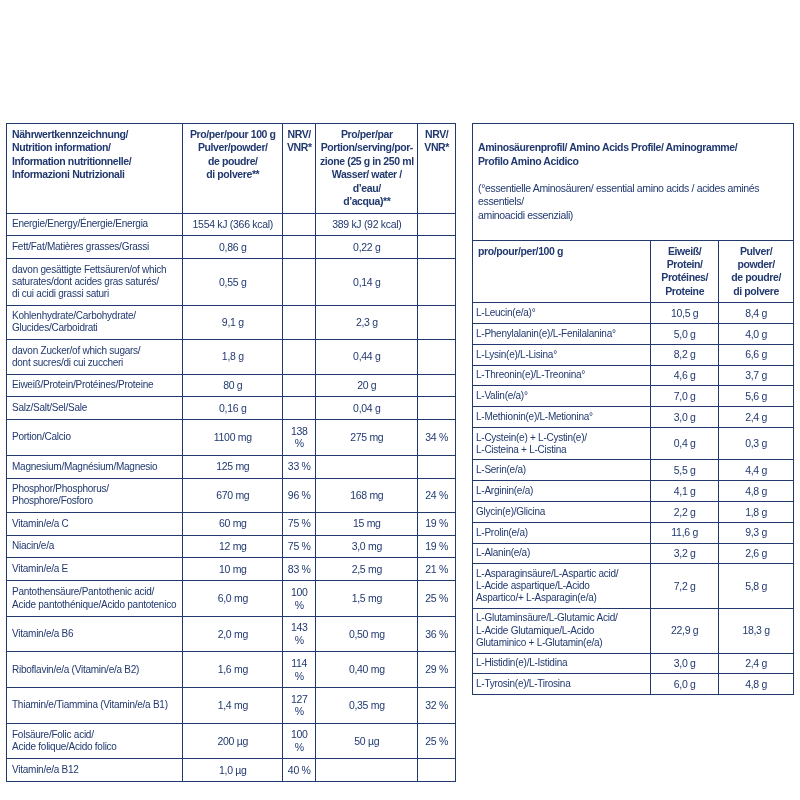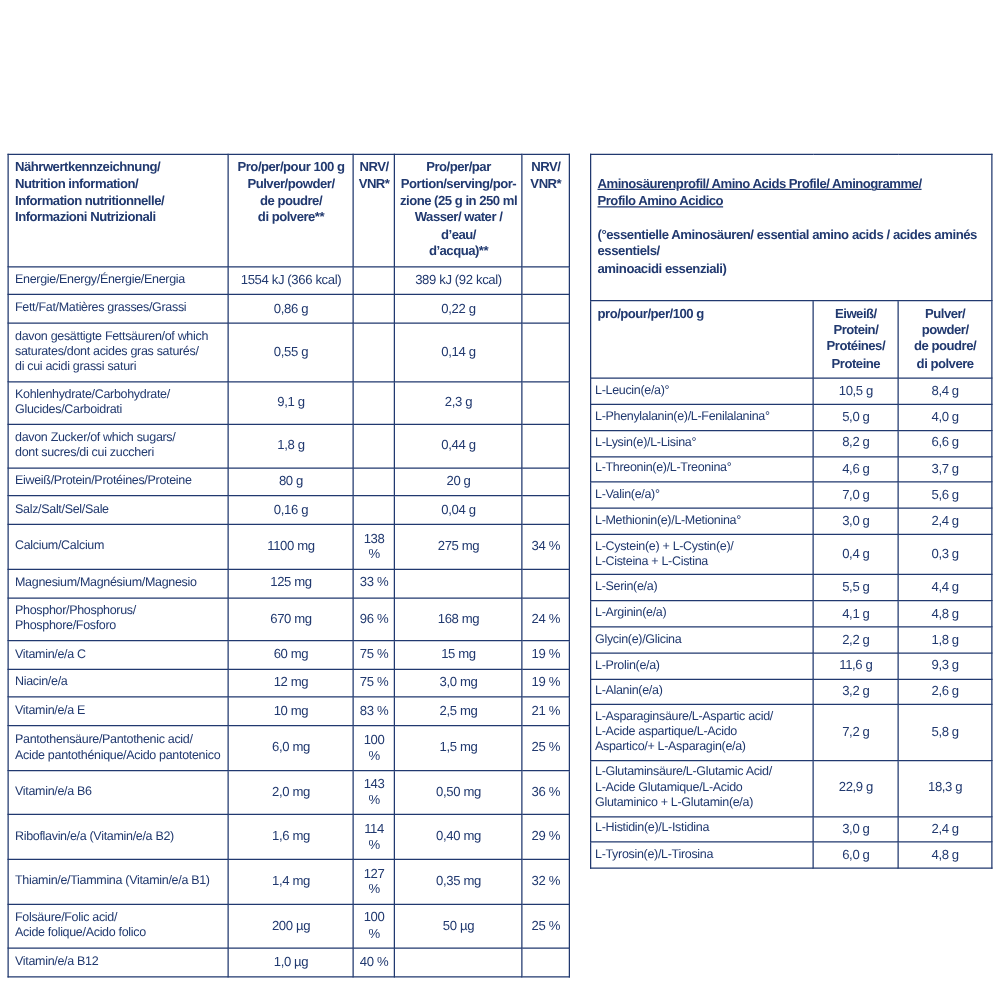--- a/index.html
+++ b/index.html
@@ -74,25 +74,24 @@
     padding: 3.5px 3px;
   }
   .title-cell {
     text-align: left;
     padding: 4px 5px;
     font-size: 10.5px;
   }
   .title-cell .title-line {
     display: block;
     font-weight: bold;
-    text-decoration: underline;
   }
   .title-cell .subtitle-line {
     display: block;
-    font-weight: bold;
+    font-weight: normal;
     letter-spacing: -0.35px;
   }
 </style>
 </head>
 <body>
 
 <div class="page">
 
   <table class="nutri-table">
     <colgroup>
@@ -171,21 +170,21 @@
           <td class="val"></td>
         </tr>
         <tr>
           <td class="left">Salz/Salt/Sel/Sale</td>
           <td class="val">0,16 g</td>
           <td class="val"></td>
           <td class="val">0,04 g</td>
           <td class="val"></td>
         </tr>
         <tr>
-          <td class="left">Calcium/Calcium</td>
+          <td class="left">Portion/Calcio</td>
           <td class="val">1100 mg</td>
           <td class="val">138 %</td>
           <td class="val">275 mg</td>
           <td class="val">34 %</td>
         </tr>
         <tr>
           <td class="left">Magnesium/Magnésium/Magnesio</td>
           <td class="val">125 mg</td>
           <td class="val">33 %</td>
           <td class="val"></td>

